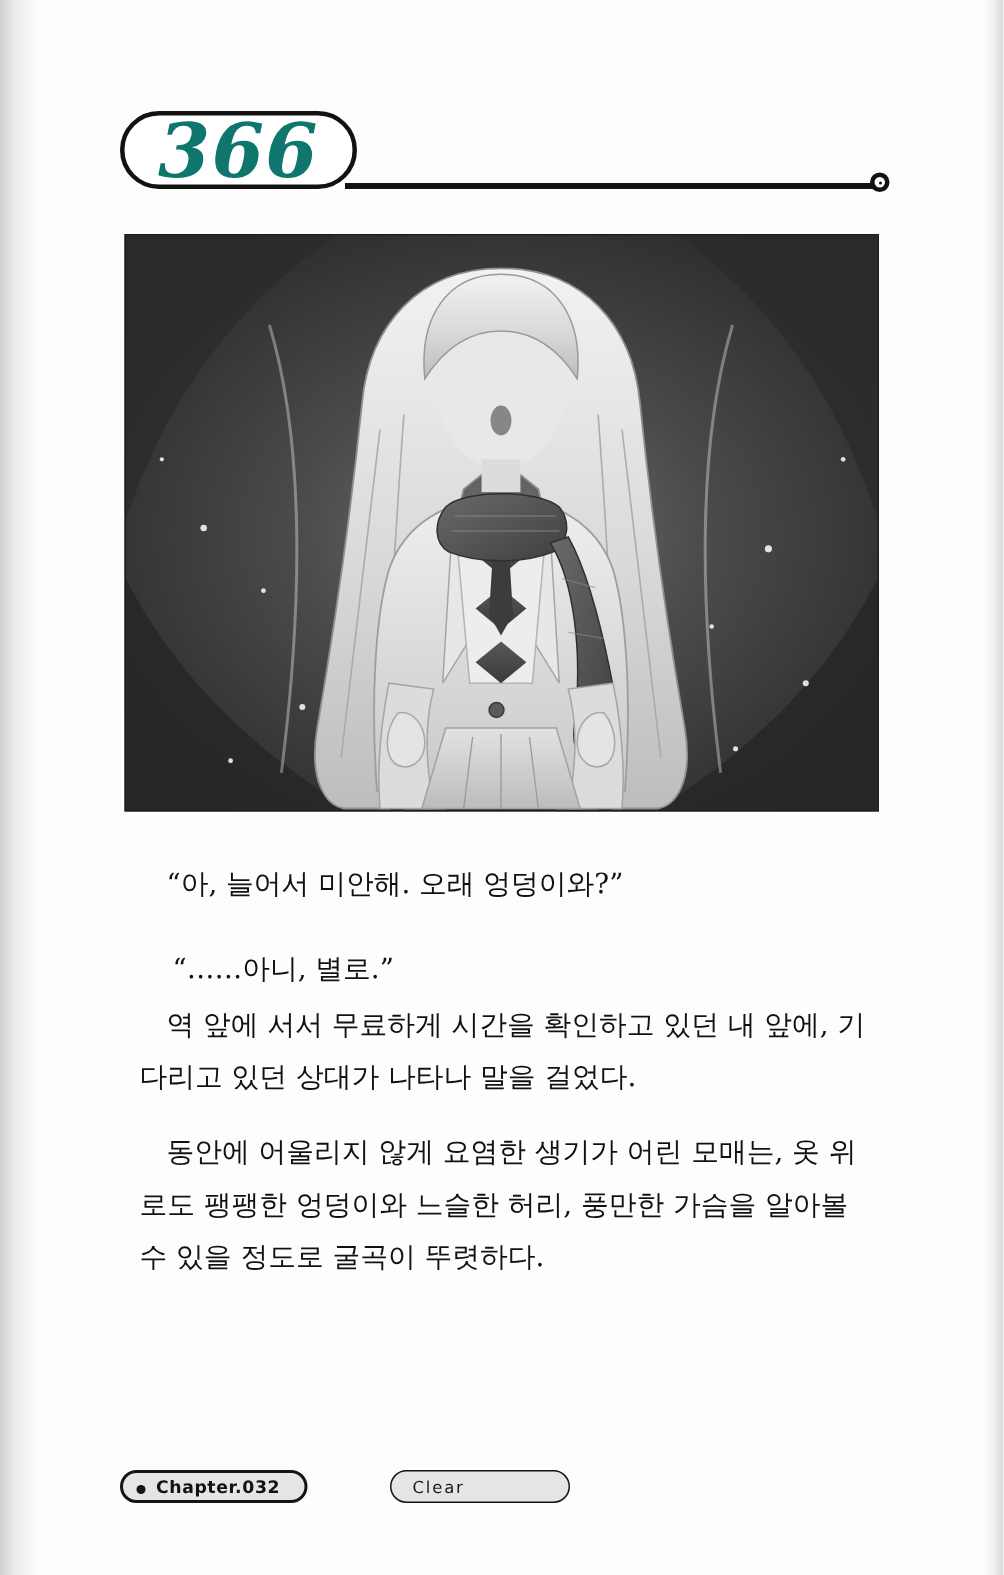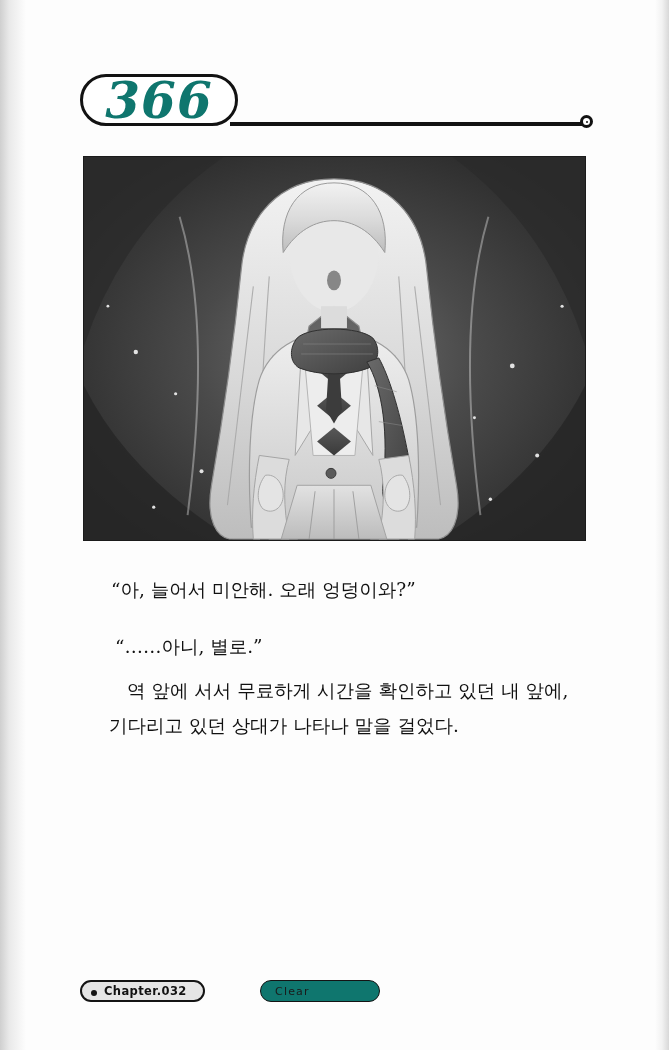--- a/index.html
+++ b/index.html
@@ -102,23 +102,23 @@
   .body-text {
     position: absolute;
     left: 93px; top: 572px;
     width: 492px;
     font-family: "DejaVu Serif", serif;
     color: #111;
     font-size: 18.5px;
     line-height: 1.9;
   }
   .body-text p { margin: 0 0 14px 0; }
-  .body-text p.ind { text-indent: 18px; margin-left: 16px; }
+  .body-text p.ind { text-indent: 18px; }
   .body-text p.quote { text-indent: 18px; margin-bottom: 22px; }
-  .body-text p.quote2 { text-indent: 22px; margin-bottom: 9px; }
+  .body-text p.quote2 { text-indent: 22px; margin-bottom: 2px; }
 
   
   .footer {
     position: absolute;
     left: 80px; top: 980px;
     width: 510px; height: 26px;
   }
   .foot-pill {
     position: absolute;
     left: 0; top: 0;
@@ -143,21 +143,21 @@
   }
   .foot-pill2 {
     position: absolute;
     left: 180px; top: 0;
     height: 22px;
     min-width: 120px;
     padding: 0 14px;
     display: flex; align-items: center;
     border: 1.5px solid #141414;
     border-radius: 11px;
-    background: #0f766e;
+    background: #e5e5e5;
     font-family: "DejaVu Sans", sans-serif;
     font-size: 11px;
     letter-spacing: 1.2px;
     color: #1a1a1a;
   }
 </style>
 </head>
 <body>
 
 <div class="page">
@@ -291,20 +291,21 @@
       <g opacity="0.12" fill="#000000">
         <rect x="0" y="0" width="503" height="385" fill="none"></rect>
       </g>
     </svg>
   </div>
 
   <div class="body-text">
     <p class="quote">“아, 늘어서 미안해. 오래 엉덩이와?”</p>
     <p class="quote2">“……아니, 별로.”</p>
     <p class="ind">역 앞에 서서 무료하게 시간을 확인하고 있던 내 앞에, 기다리고 있던 상대가 나타나 말을 걸었다.</p>
+    <p class="ind">동안에 어울리지 않게 요염한 생기가 어린 모매는, 옷 위로도 팽팽한 엉덩이와 느슬한 허리, 풍만한 가슴을 알아볼 수 있을 정도로 굴곡이 뚜렷하다.</p>
   </div>
 
   <div class="footer">
     <div class="foot-pill">
       <span class="bullet"></span>
       <span>Chapter.032</span>
     </div>
     <div class="foot-pill2">
       <span>Clear</span>
     </div>

